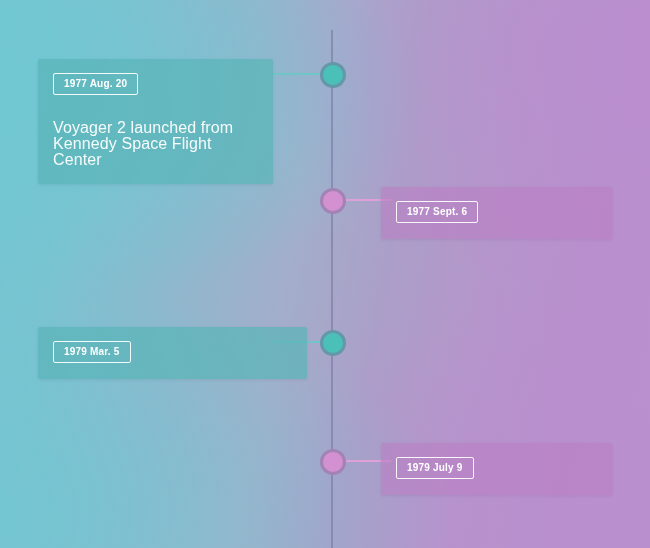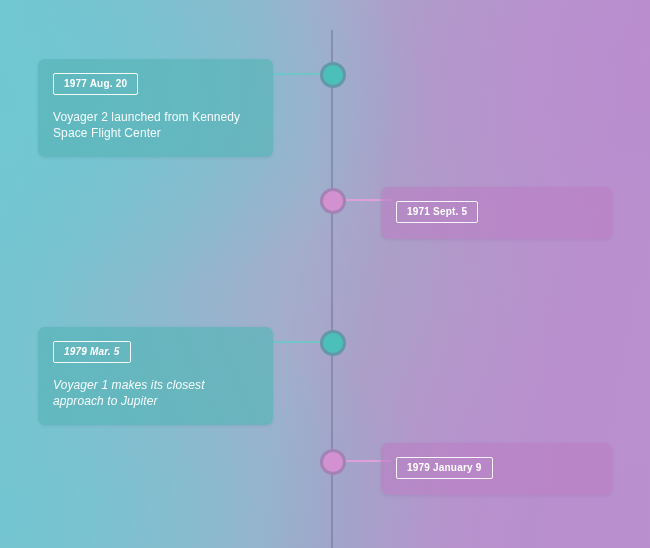--- a/index.html
+++ b/index.html
@@ -76,21 +76,21 @@
     height: 2px;
     z-index: 3;
   }
   .connector.teal { background: rgba(110,198,198,0.95); }
   .connector.pink { background: rgba(224,160,215,0.95); }
 
   .card {
     position: absolute;
     box-sizing: border-box;
     padding: 14px 15px 16px 15px;
-    border-radius: 7px;
+    border-radius: 2px;
     z-index: 4;
     box-shadow: 0 1px 3px rgba(60,60,90,0.10);
   }
   .card.teal {
     background: rgba(90,180,184,0.72);
   }
   .card.pink {
     background: rgba(186,128,196,0.62);
   }
 
@@ -101,23 +101,23 @@
     color: #ffffff;
     font-size: 10px;
     font-weight: bold;
     letter-spacing: 0.2px;
     padding: 5px 10px 5px 10px;
     line-height: 1;
     white-space: nowrap;
   }
 
   .desc {
-    margin-top: 14px;
+    margin-top: 25px;
     color: rgba(255,255,255,0.94);
-    font-size: 12px;
+    font-size: 16px;
     line-height: 16px;
     letter-spacing: 0.1px;
   }
 </style>
 </head>
 <body>
 
 <div id="timeline-app">
 
   <div class="axis"></div>
@@ -128,34 +128,33 @@
     <div class="card teal" style="left:38px; top:59px; width:235px;">
       <span class="badge">1977 Aug. 20</span>
       <div class="desc">Voyager 2 launched from Kennedy Space Flight Center</div>
     </div>
   </div>
 
   <div class="event">
     <div class="connector pink" style="left:343px; top:199px; width:48px;"></div>
     <div class="dot pink" style="left:320px; top:188px;"></div>
     <div class="card pink" style="left:381px; top:187px; width:231px;">
-      <span class="badge">1971 Sept. 5</span>
+      <span class="badge">1977 Sept. 6</span>
     </div>
   </div>
 
   <div class="event">
     <div class="connector teal" style="left:273px; top:341px; width:50px;"></div>
     <div class="dot teal" style="left:320px; top:330px;"></div>
-    <div class="card teal" style="left:38px; top:327px; width:235px;font-style:italic;">
+    <div class="card teal" style="left:38px; top:327px; width:269px;">
       <span class="badge">1979 Mar. 5</span>
-      <div class="desc">Voyager 1 makes its closest approach to Jupiter</div>
     </div>
   </div>
 
   <div class="event">
     <div class="connector pink" style="left:343px; top:460px; width:48px;"></div>
     <div class="dot pink" style="left:320px; top:449px;"></div>
     <div class="card pink" style="left:381px; top:443px; width:231px;">
-      <span class="badge">1979 January 9</span>
+      <span class="badge">1979 July 9</span>
     </div>
   </div>
 
 </div>
 
 </body></html>

